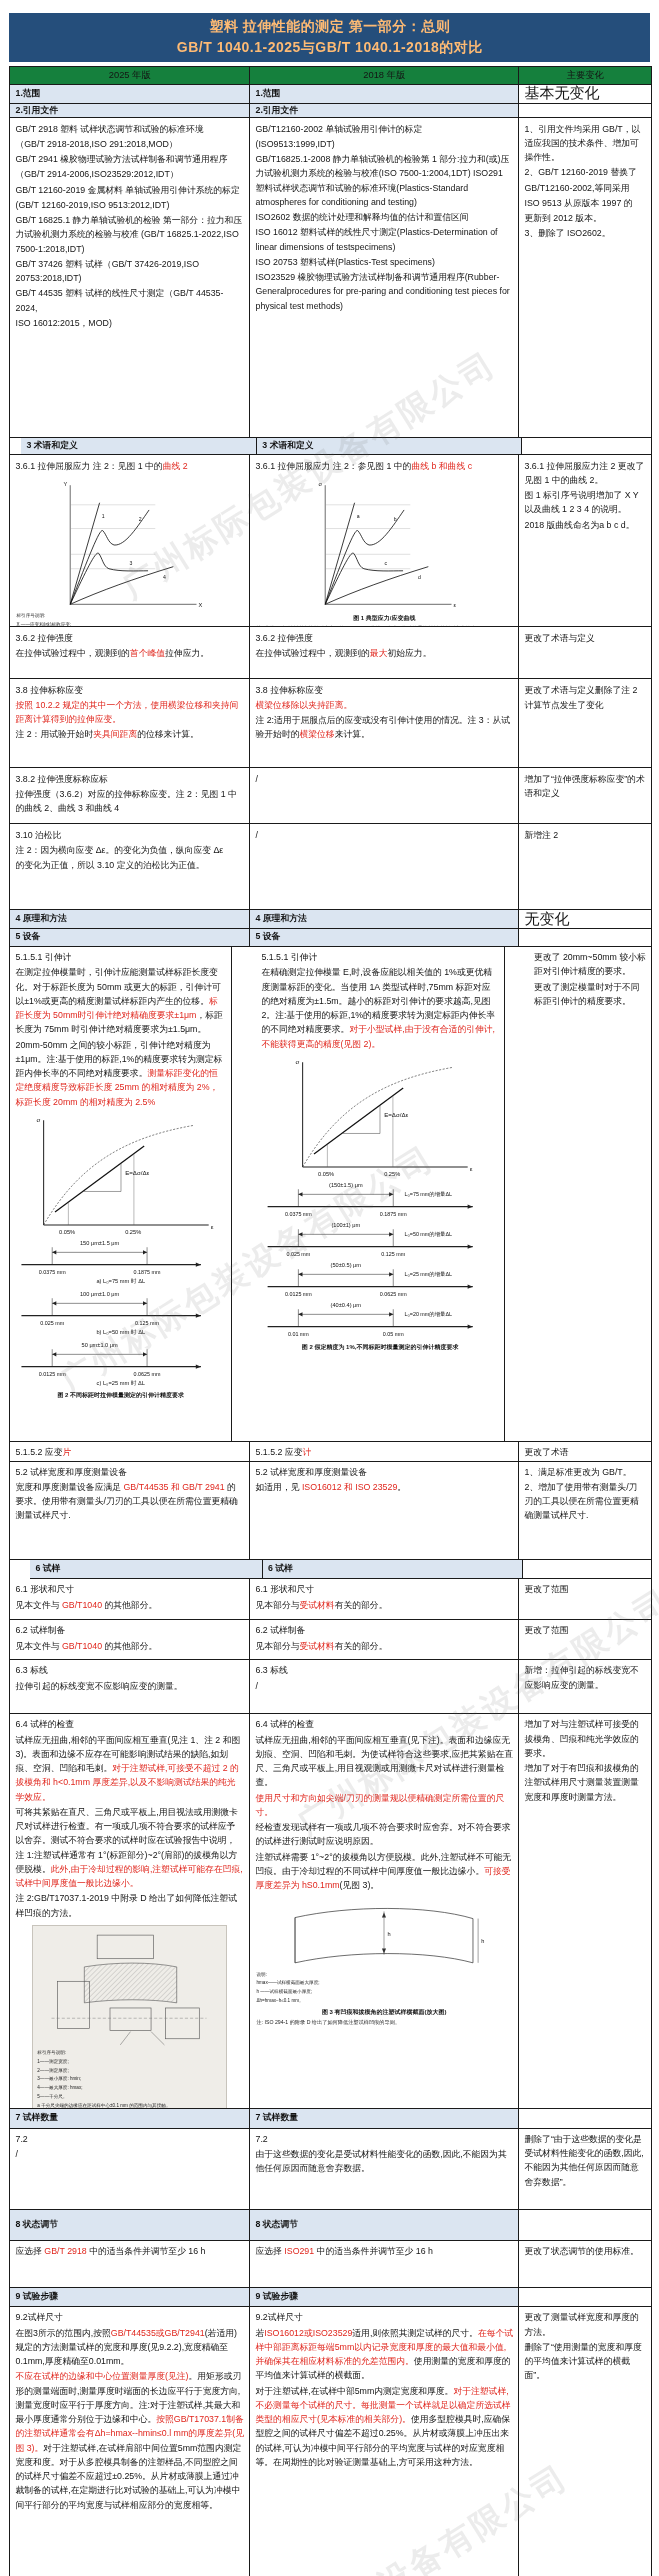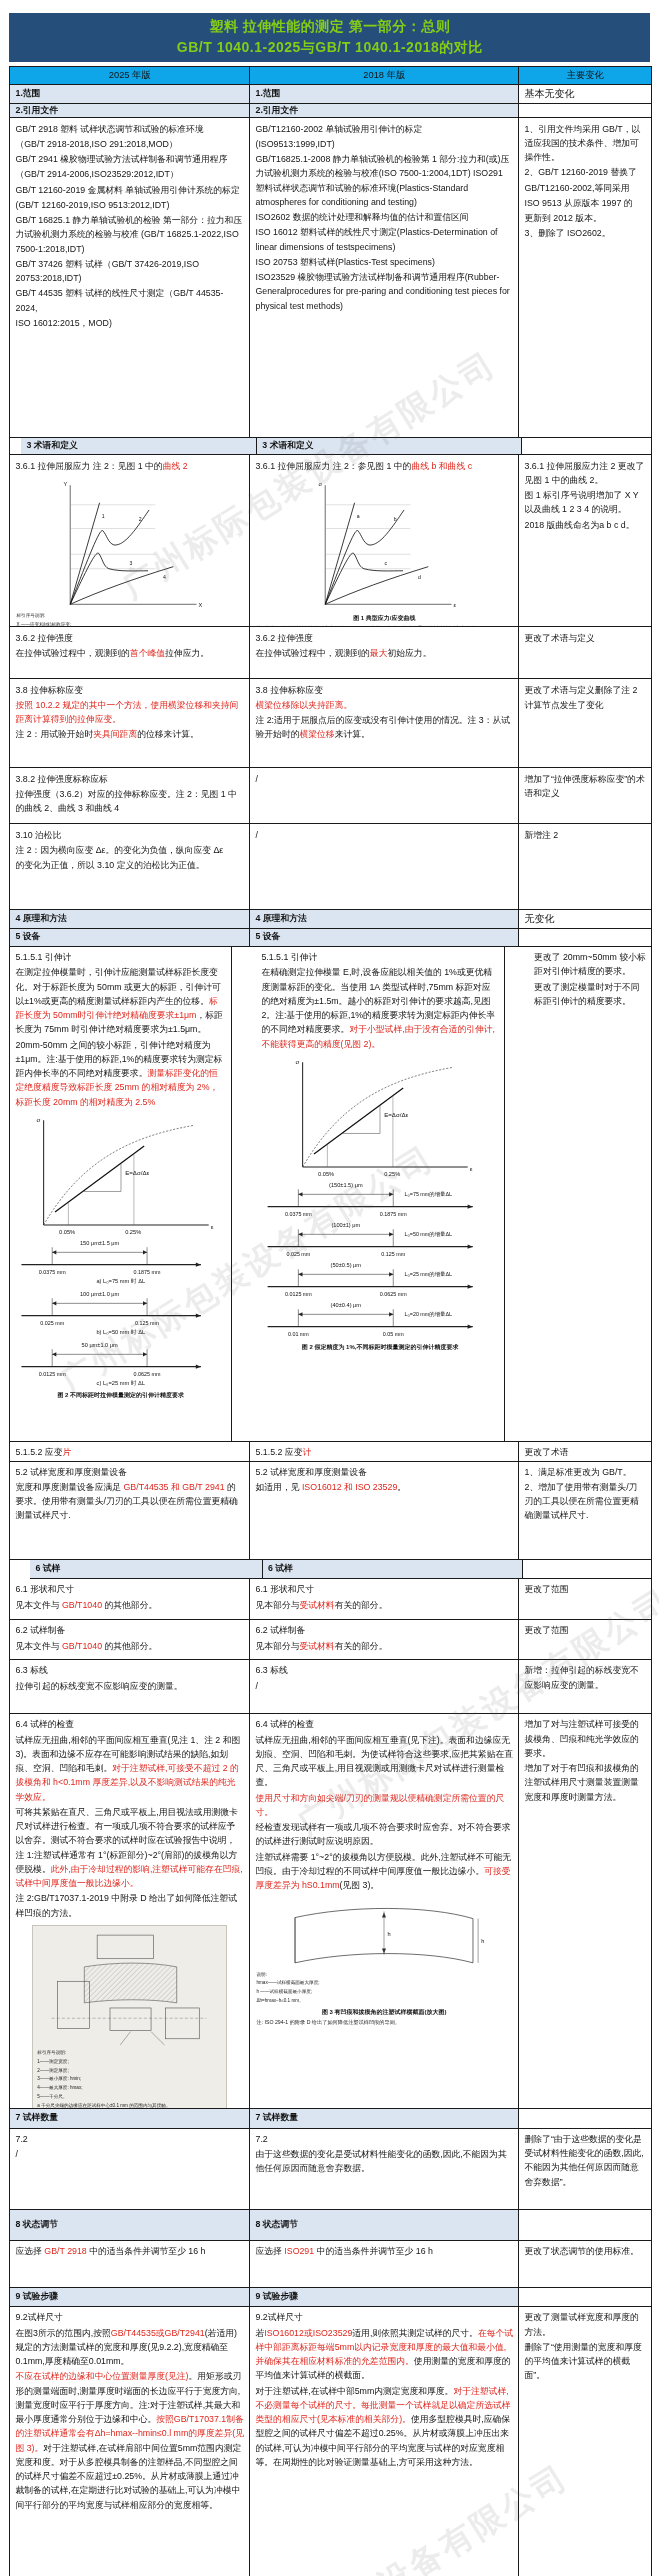--- a/index.html
+++ b/index.html
@@ -2,31 +2,31 @@
 <html style="font-size:8.2px"><head>
 <meta charset="utf-8">
 <style>
   html,body{margin:0;padding:0;}
   body{width:659px;height:3476px;position:relative;background:#ffffff;overflow:hidden;
        font-family:"Liberation Sans","DejaVu Sans",sans-serif;color:#141414;}
   .wm{position:absolute;font-size:33px;font-weight:bold;color:rgba(100,100,100,0.12);
       transform:rotate(-32deg);white-space:nowrap;pointer-events:none;z-index:5;letter-spacing:3.1px;}
   .banner{position:absolute;left:9.3px;top:13px;width:641px;height:49px;background:#254e7b;
       display:flex;flex-direction:column;justify-content:center;align-items:center;gap:3.6px;z-index:2;}
-  .banner .t{color:#84cc16;font-size:14px;font-weight:bold;letter-spacing:0.5px;}
+  .banner .t{color:#fdba74;font-size:14px;font-weight:bold;letter-spacing:0.5px;}
   .tbl{position:absolute;left:9.3px;top:66px;width:641px;border:1px solid #1a1a1a;z-index:2;background:#fff;}
   .row{display:flex;border-bottom:0.5px solid #1a1a1a;overflow:hidden;box-sizing:border-box;background:transparent;}
   .row:last-child{border-bottom:none;}
   .cell{box-sizing:border-box;padding:2.1px 5.2px;overflow:hidden;background:transparent;}
   .c1{width:240px;border-right:0.5px solid #1a1a1a;}
   .c2{width:269px;border-right:0.5px solid #1a1a1a;}
   .c3{width:132px;}
-  .hdr .cell{background:#0ea5e9;text-align:center;font-size:9.3px;display:flex;align-items:center;justify-content:center;}
+  .hdr .cell{background:#15803d;text-align:center;font-size:9.3px;display:flex;align-items:center;justify-content:center;}
   .sec .c1,.sec .c2{background:#dbe5f1;font-weight:bold;font-size:8.8px;display:flex;align-items:center;}
-  .sec .c3{font-size:10px;display:flex;align-items:center;}
+  .sec .c3{font-size:15px;display:flex;align-items:center;}
   .para{font-size:8.8px;line-height:1.62;margin:1px 0;word-break:break-word;}
   .red{color:#e0261d;}
   .fig{margin:5.2px 1px 2.1px 1px;}
   .figcap{font-size:6px;font-weight:bold;text-align:center;margin:3.1px 0 1px 0;}
   .figlegend{font-size:4.6px;color:#222;line-height:1.45;text-align:left;margin-top:2.1px;}
   .fignote{font-size:5.2px;color:#222;margin-top:2.1px;text-align:left;}
   .photo-box{background:#efede8;border:0.5px solid #c8c4bc;padding:5.2px 4.1px 3.1px 4.1px;width:185px;margin:2.1px auto;}
   svg{display:block;margin:0 auto;}
   .scale-sub{font-size:5.7px;text-align:center;margin:0 0 3.1px 0;}
 </style>

